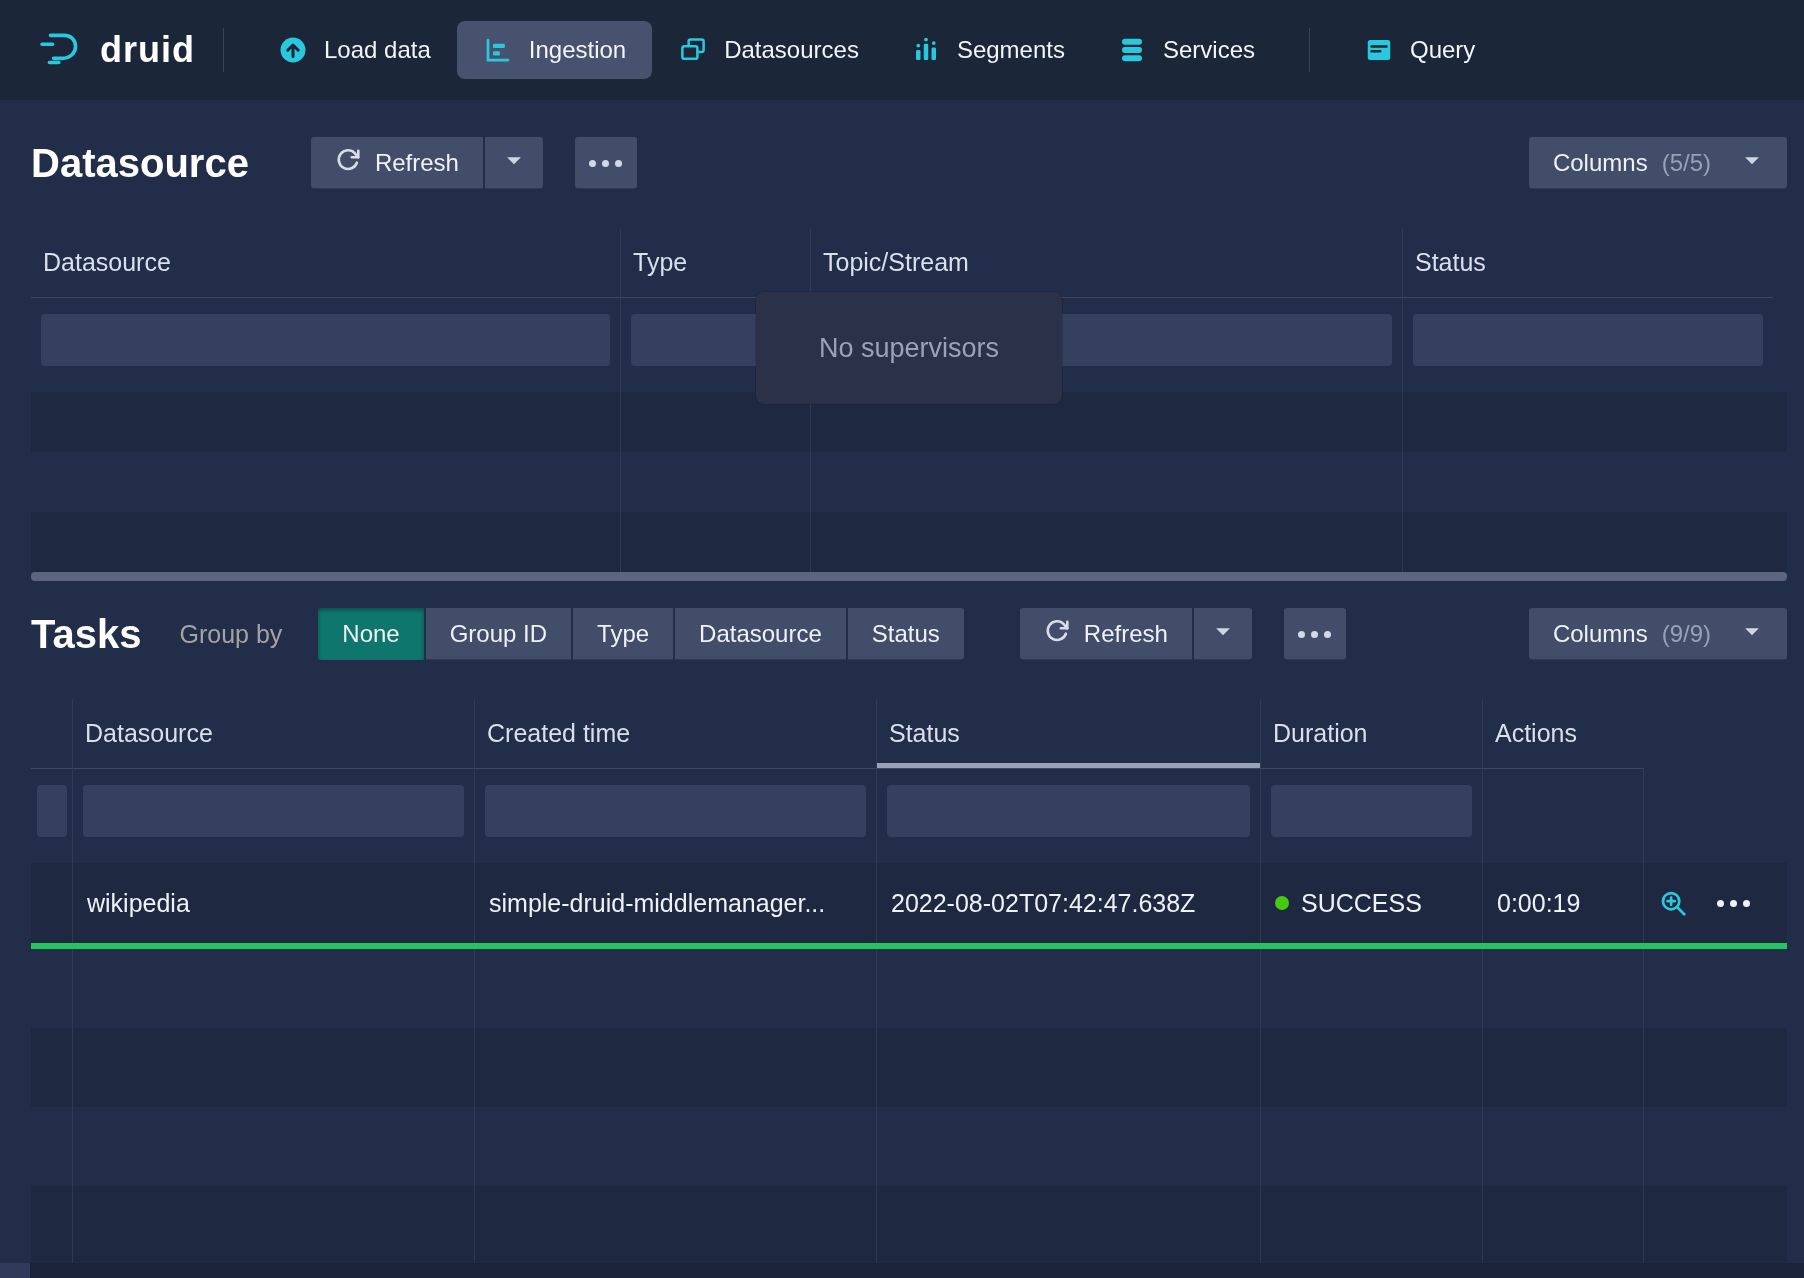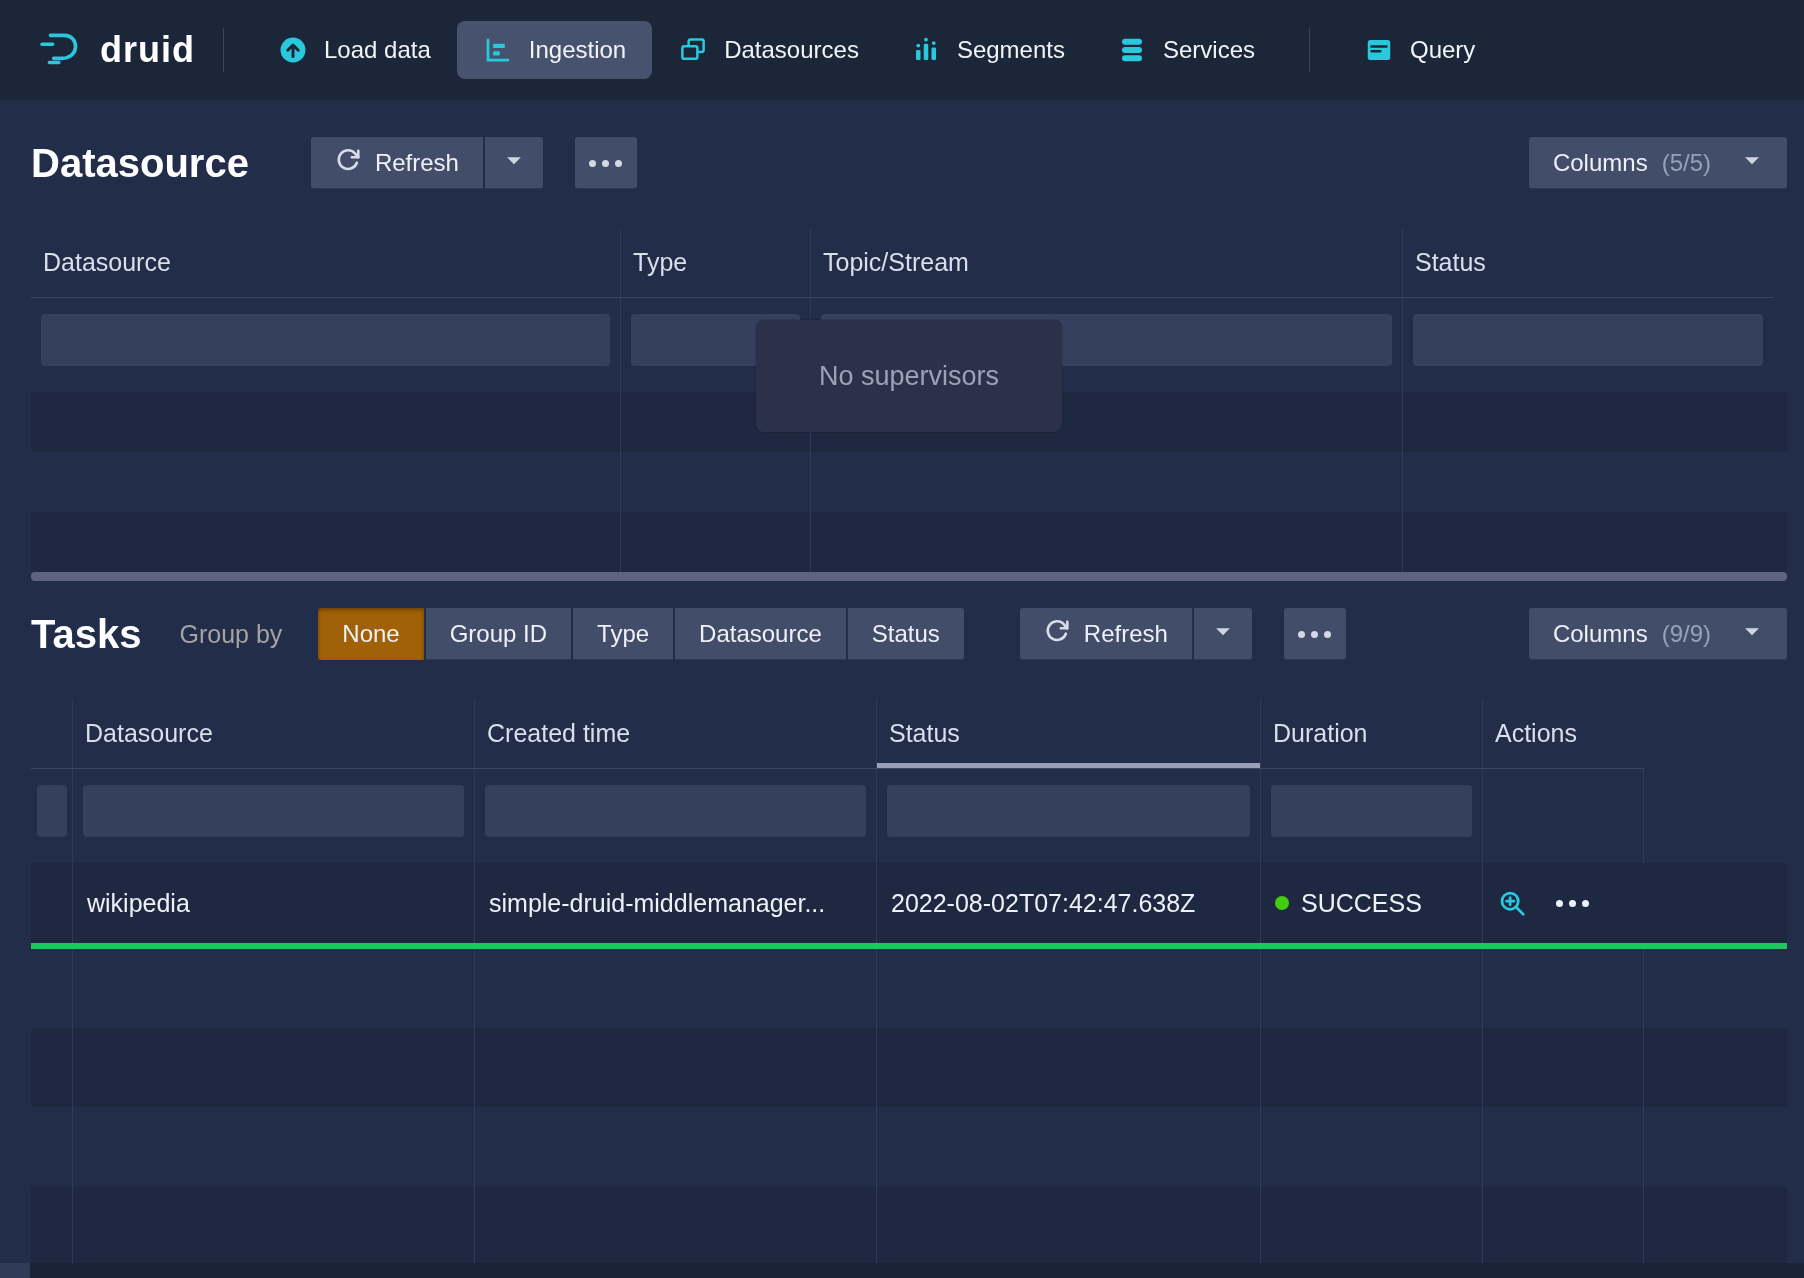--- a/index.html
+++ b/index.html
@@ -42,21 +42,21 @@
   .btn-group .btn:first-child { border-radius:3px 0 0 3px; }
   .more-btn { padding:0 18px; width:62px; justify-content:center; }
   .muted { color:#97a1b7; }
   .dots { display:inline-flex; align-items:center; }
   .dots span { width:7px; height:7px; border-radius:50%; background:currentColor; display:inline-block; margin:0 3px; }
   .group-label { font-size:25px; color:#a3a3a3; }
   .seg-group { display:inline-flex; gap:2px; margin-left:4px; }
   .seg-btn { border-radius:0; }
   .seg-btn:first-child { border-radius:3px 0 0 3px; }
   .seg-btn:last-child { border-radius:0 3px 3px 0; }
-  .seg-btn.active { background:#a16207; box-shadow: inset 0 2px 4px rgba(0,0,0,0.35); }
+  .seg-btn.active { background:#0f766e; box-shadow: inset 0 2px 4px rgba(0,0,0,0.35); }
   
   .table-wrap { margin:36px 17px 0 31px; position:relative; }
   .grid { display:grid; }
   .sup-grid { grid-template-columns:590px 190px 592px 370px; }
   .task-grid { grid-template-columns:42px 402px 402px 384px 222px 161px 129px; }
   .hcell {
     height:70px; display:flex; align-items:center; padding:0 12px;
     font-size:25px; color:#d9dfeb; border-bottom:1px solid #3c4763;
     border-right:1px solid #2f3a56; cursor:pointer; white-space:nowrap; overflow:hidden;
   }
@@ -72,21 +72,21 @@
   .dark { background:#1e2941; }
   .drow { height:86px; background:#1e2941; border-bottom:6px solid #22c55e; }
   .drow .cell {
     display:flex; align-items:center; padding:0 14px; font-size:25px; color:#eef2f8;
     white-space:nowrap; overflow:hidden; text-overflow:ellipsis;
   }
   .status-dot { width:14px; height:14px; border-radius:50%; background:#44cc11; margin-right:12px; flex:0 0 auto; }
   .actions-cell { gap:26px; color:#2bc7dc; }
   .actions-cell .dots { cursor:pointer; }
   .no-data-box {
-    position:absolute; left:50%; transform:translateX(-50%); top:92px;
+    position:absolute; left:50%; transform:translateX(-50%); top:64px;
     width:306px; height:112px; background:#2a3148; border-radius:8px;
     display:flex; align-items:center; justify-content:center;
     font-size:27px; color:#9aa3b6; box-shadow:0 0 0 1px rgba(0,0,0,0.12);
   }
   .h-divider {
     height:9px; background:#5c6480; border-radius:4px;
     margin:0 17px 0 31px; cursor:pointer;
   }
   .bottom-scroll {
     position:absolute; left:0; right:0; bottom:0; height:15px; background:#1a2337;
@@ -331,20 +331,21 @@
 
   <div class="grid task-grid drow">
     <div class="cell"></div>
     <div class="cell">wikipedia</div>
     <div class="cell">simple-druid-middlemanager...</div>
     <div class="cell">2022-08-02T07:42:47.638Z</div>
     <div class="cell">
       <span class="status-dot"></span>
       <span>SUCCESS</span>
     </div>
+    <div class="cell">0:00:19</div>
     <div class="cell actions-cell">
       <span style="display:flex;cursor:pointer">
         <svg width="30" height="30" viewBox="0 0 24 24" fill="none" stroke="#2bc7dc" stroke-width="2.2" stroke-linecap="round">
             <circle cx="10.5" cy="10.5" r="6.5"></circle>
             <path d="M10.5 7.6v5.8M7.6 10.5h5.8M15.6 15.6 21 21"></path>
           </svg>
       </span>
       <span class="dots">
           <span></span>
           <span></span>

